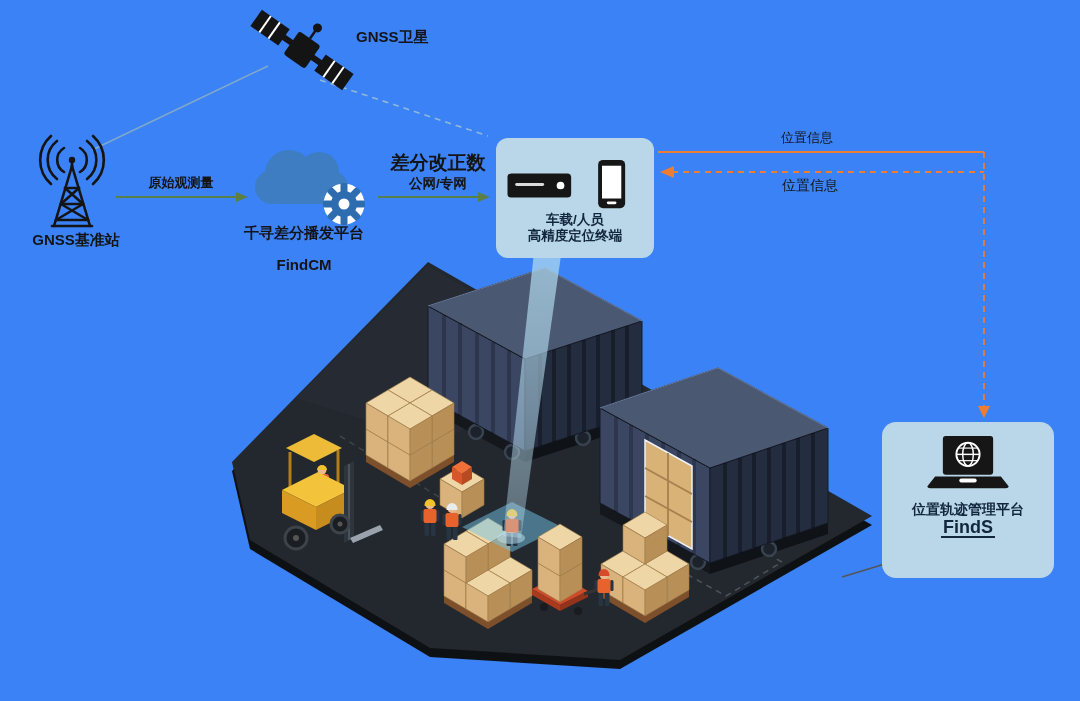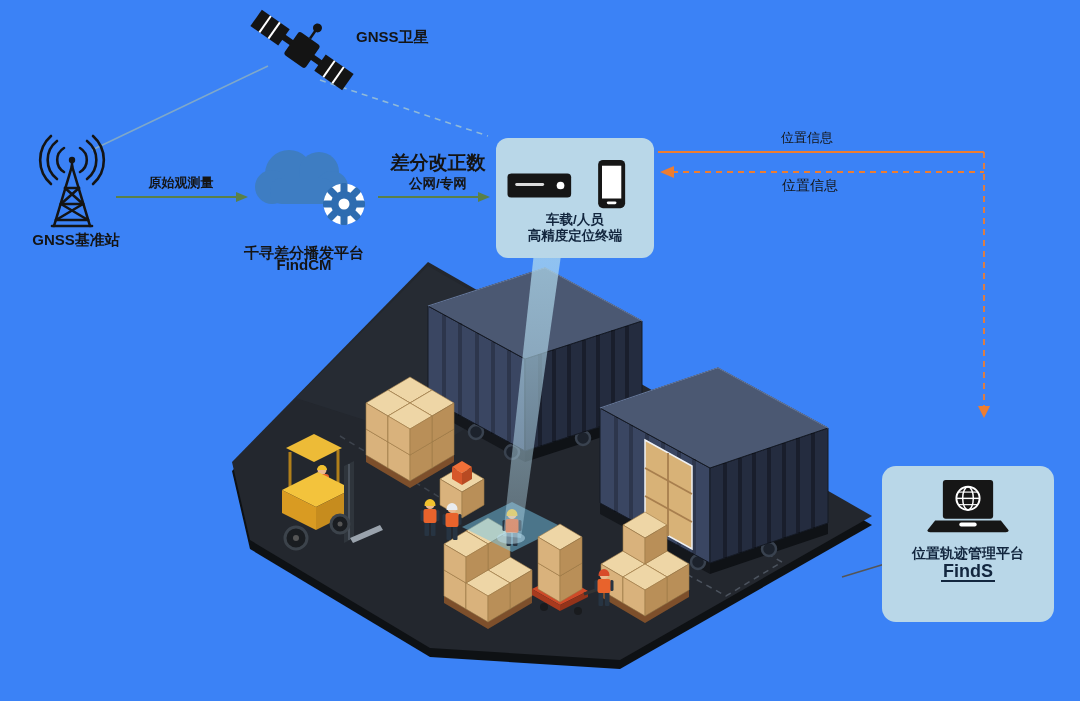--- a/index.html
+++ b/index.html
@@ -5,21 +5,21 @@
   html,body{margin:0;padding:0;background:#fff;}
   #canvas{position:relative;width:1080px;height:701px;background:#3b82f6;overflow:hidden;
           font-family:"Liberation Sans",sans-serif;color:#141414;}
   svg{display:block;}
   .abs{position:absolute;}
   .lbl{position:absolute;color:#141414;line-height:1.2;}
   .ctr{text-align:center;}
   .bubble{position:absolute;background:#b9d7e8;border-radius:14px;display:flex;
           flex-direction:column;align-items:center;}
   #terminal-bubble{left:496px;top:138px;width:158px;height:100px;padding-top:20px;border-radius:12px;}
-  #platform-bubble{left:882px;top:422px;width:172px;height:142px;padding-top:14px;margin-top:44px;}
+  #platform-bubble{left:882px;top:422px;width:172px;height:142px;padding-top:14px;}
   .bubble .t{font-weight:700;color:#12263e;font-size:13.5px;line-height:16px;}
   .bubble .t2{font-weight:700;color:#12263e;font-size:14px;line-height:18px;}
   .underl{border-bottom:2px solid #12263e;padding:0 2px;}
   
   .pants{fill:#273442;} .skin{fill:#ecb98f;}
   .vest{fill:var(--vest,#e8632c);} .helmet{fill:var(--helmet,#f2c12e);}
   .c-top{fill:#eed6a6;stroke:#9c7946;stroke-width:.6;}
   .c-sw{fill:#d9b27c;stroke:#9c7946;stroke-width:.6;}
   .c-se{fill:#b98f58;stroke:#9c7946;stroke-width:.6;}
 </style>
@@ -368,21 +368,21 @@
       <rect x="96.5" y="51" width="7" height="10" rx="1.5" transform="rotate(90 100 72)"></rect>
       <rect x="96.5" y="51" width="7" height="10" rx="1.5" transform="rotate(135 100 72)"></rect>
       <rect x="96.5" y="51" width="7" height="10" rx="1.5" transform="rotate(180 100 72)"></rect>
       <rect x="96.5" y="51" width="7" height="10" rx="1.5" transform="rotate(225 100 72)"></rect>
       <rect x="96.5" y="51" width="7" height="10" rx="1.5" transform="rotate(270 100 72)"></rect>
       <rect x="96.5" y="51" width="7" height="10" rx="1.5" transform="rotate(315 100 72)"></rect>
       <circle cx="100" cy="72" r="13"></circle>
       <circle cx="100" cy="72" r="5.5" fill="#fff"></circle>
     </g>
   </svg>
-  <div class="lbl ctr" style="left:224px;top:244px;width:160px;font-size:15px;font-weight:700;">千寻差分播发平台</div>
+  <div class="lbl ctr" style="left:224px;top:224px;width:160px;font-size:15px;font-weight:700;">千寻差分播发平台</div>
   <div class="lbl ctr" style="left:224px;top:256px;width:160px;font-size:15px;font-weight:700;">FindCM</div>
 
   <div class="lbl ctr" style="left:120px;top:175px;width:122px;font-size:13px;font-weight:600;">原始观测量</div>
   <div class="lbl ctr" style="left:382px;top:152px;width:112px;font-size:19px;font-weight:700;">差分改正数</div>
   <div class="lbl ctr" style="left:382px;top:176px;width:112px;font-size:13.5px;font-weight:700;">公网/专网</div>
   <div class="lbl ctr" style="left:752px;top:130px;width:110px;font-size:13px;font-weight:500;">位置信息</div>
   <div class="lbl ctr" style="left:755px;top:177px;width:110px;font-size:14px;font-weight:500;">位置信息</div>
 
   <div class="bubble" id="terminal-bubble">
     <svg width="140" height="54" viewBox="0 0 140 56">

